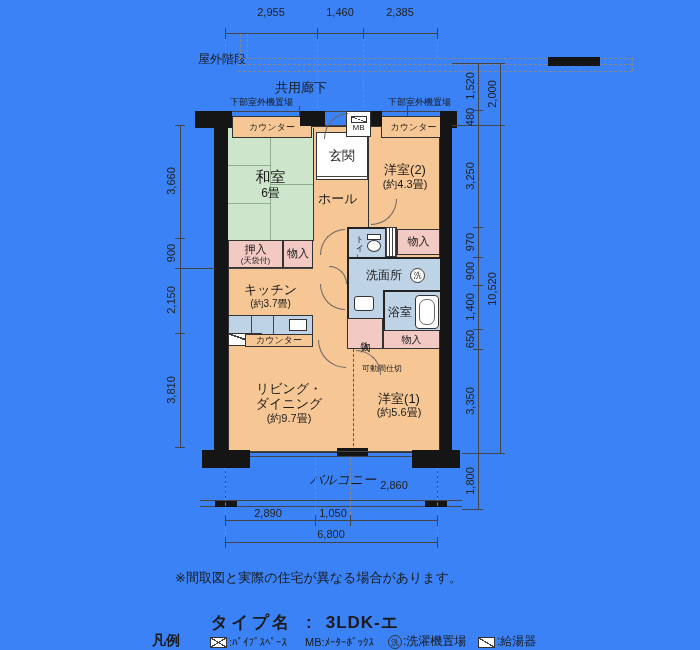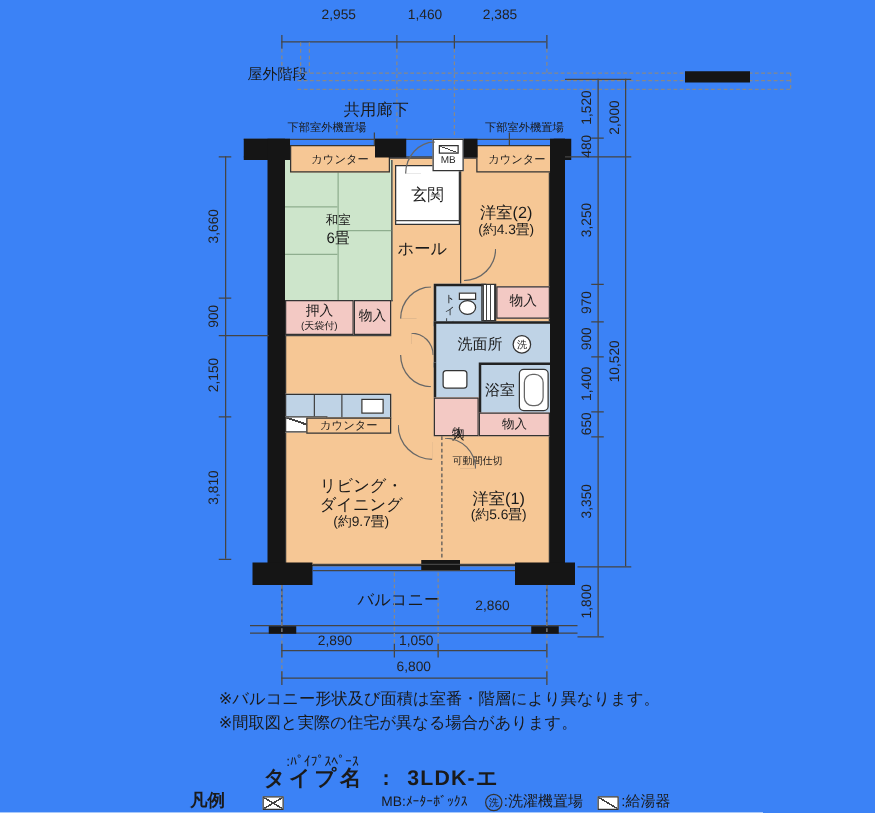--- a/index.html
+++ b/index.html
@@ -65,21 +65,21 @@
   <div class="c orange b" style="left:228px;top:126px;width:212px;height:327px;"></div>
 
   <div class="hl" style="left:195px;top:111px;width:257px;"></div>
   <div class="hl" style="left:195px;top:125px;width:257px;"></div>
 
   <div class="room green" style="left:228px;top:128px;width:85px;height:112px;border-right:1px solid #333;border-bottom:1px solid #333;">
     <div class="hl" style="left:0;top:37px;width:42px;border-top-color:#8fae8f;"></div>
     <div class="hl" style="left:0;top:75px;width:42px;border-top-color:#8fae8f;"></div>
     <div class="vl" style="left:42px;top:0;height:112px;border-left-color:#8fae8f;"></div>
     <div class="hl" style="left:42px;top:56px;width:43px;border-top-color:#8fae8f;"></div>
-    <div style="position:relative;font-size:10px;">和室</div>
+    <div style="position:relative;font-size:15px;">和室</div>
     <div style="position:relative;font-size:12px;">6畳</div>
   </div>
 
   <div class="room b" style="left:316px;top:132px;width:52px;height:48px;background:#fff;font-size:13px;">
     <div>玄関</div>
   </div>
   <div class="hl" style="left:316px;top:176px;width:52px;"></div>
 
   <div class="lbl" style="left:318px;top:192px;font-size:13px;">ホール</div>
 
@@ -90,20 +90,24 @@
 
   <div class="room pink b" style="left:228px;top:240px;width:55px;height:28px;">
     <div style="font-size:11px;">押入</div>
     <div style="font-size:8px;">(天袋付)</div>
   </div>
   <div class="room pink b" style="left:283px;top:240px;width:30px;height:28px;font-size:11px;">
     <div>物入</div>
   </div>
 
   <div class="hl" style="left:228px;top:268px;width:85px;"></div>
+  <div class="room" style="left:228px;top:278px;width:85px;height:36px;">
+    <div style="font-size:13px;">キッチン</div>
+    <div style="font-size:10px;">(約3.7畳)</div>
+  </div>
   <div class="c blue b" style="left:228px;top:315px;width:85px;height:20px;">
     <div class="vl" style="left:22px;top:0;height:18px;"></div>
     <div class="vl" style="left:44px;top:0;height:18px;"></div>
     <div class="c b" style="left:60px;top:3px;width:18px;height:12px;background:#fff;"></div>
   </div>
   <div class="c diag b" style="left:228px;top:333px;width:34px;height:13px;"></div>
   <div class="room orange b" style="left:245px;top:334px;width:68px;height:13px;font-size:9px;">
     <div>カウンター</div>
   </div>
 
@@ -179,21 +183,21 @@
   <div class="wall" style="left:371px;top:111px;width:11px;height:15px;"></div>
   <div class="wall" style="left:443px;top:111px;width:14px;height:17px;"></div>
   <div class="wall" style="left:214px;top:111px;width:14px;height:342px;"></div>
   <div class="wall" style="left:440px;top:111px;width:12px;height:342px;"></div>
   <div class="wall" style="left:202px;top:450px;width:48px;height:18px;"></div>
   <div class="wall" style="left:412px;top:450px;width:48px;height:18px;"></div>
   <div class="wall" style="left:337px;top:448px;width:31px;height:8px;"></div>
   <div class="hl" style="left:250px;top:451px;width:162px;"></div>
   <div class="hl" style="left:250px;top:456px;width:162px;"></div>
 
-  <div class="lbl" style="left:286px;top:473px;font-size:13px;">バルコニー</div>
+  <div class="lbl" style="left:310px;top:473px;font-size:13px;font-style:italic;">バルコニー</div>
   <div class="vl" style="left:225px;top:468px;height:32px;"></div>
   <div class="vl" style="left:437px;top:468px;height:32px;"></div>
   <div class="hl" style="left:200px;top:500px;width:262px;"></div>
   <div class="hl" style="left:200px;top:506px;width:262px;"></div>
   <div class="wall" style="left:215px;top:501px;width:22px;height:6px;"></div>
   <div class="wall" style="left:425px;top:501px;width:22px;height:6px;"></div>
 
   <div class="vl" style="left:180px;top:125px;height:322px;"></div>
   <div class="hl" style="left:175px;top:125px;width:10px;"></div>
   <div class="hl" style="left:175px;top:238px;width:10px;"></div>
@@ -240,29 +244,28 @@
   <div class="hl" style="left:225px;top:520px;width:212px;"></div>
   <div class="vl" style="left:225px;top:515px;height:11px;"></div>
   <div class="vl" style="left:315px;top:515px;height:11px;"></div>
   <div class="vl" style="left:350px;top:515px;height:11px;"></div>
   <div class="vl" style="left:437px;top:515px;height:11px;"></div>
   <div class="dim" style="left:301px;top:528px;width:60px;">6,800</div>
   <div class="hl" style="left:225px;top:542px;width:212px;"></div>
   <div class="vl" style="left:225px;top:537px;height:11px;"></div>
   <div class="vl" style="left:437px;top:537px;height:11px;"></div>
 
-  <div class="lbl" style="left:175px;top:552px;font-size:13px;">※バルコニー形状及び面積は室番・階層により異なります。</div>
   <div class="lbl" style="left:175px;top:571px;font-size:13px;text-align:right;">※間取図と実際の住宅が異なる場合があります。</div>
 
   <div class="c" style="left:105px;top:611px;width:400px;text-align:center;font-size:17px;font-weight:bold;">
     <span style="letter-spacing:3px;text-align:right;">タイプ名</span><span style="margin:0 14px;">:</span><span style="letter-spacing:1px;">3LDK-エ</span>
   </div>
 
   <div class="lbl" style="left:152px;top:632px;font-size:14px;font-weight:bold;">凡例</div>
   <div class="c xbox b" style="left:210px;top:637px;width:17px;height:11px;"></div>
-  <div class="lbl" style="left:229px;top:604px;font-size:11px;">:ﾊﾟｲﾌﾟｽﾍﾟｰｽ</div>
+  <div class="lbl" style="left:229px;top:636px;font-size:11px;">:ﾊﾟｲﾌﾟｽﾍﾟｰｽ</div>
   <div class="lbl" style="left:305px;top:636px;font-size:11px;">MB:ﾒｰﾀｰﾎﾞｯｸｽ</div>
   <div class="c" style="left:388px;top:635px;width:14px;height:14px;border:1px solid #333;border-radius:50%;font-size:8px;display:flex;align-items:center;justify-content:center;box-sizing:border-box;">洗</div>
   <div class="lbl" style="left:403px;top:635px;font-size:12px;">:洗濯機置場</div>
   <div class="c diag b" style="left:478px;top:637px;width:17px;height:11px;"></div>
   <div class="lbl" style="left:497px;top:635px;font-size:12px;">:給湯器</div>
 
 </div>
 
 </body></html>

